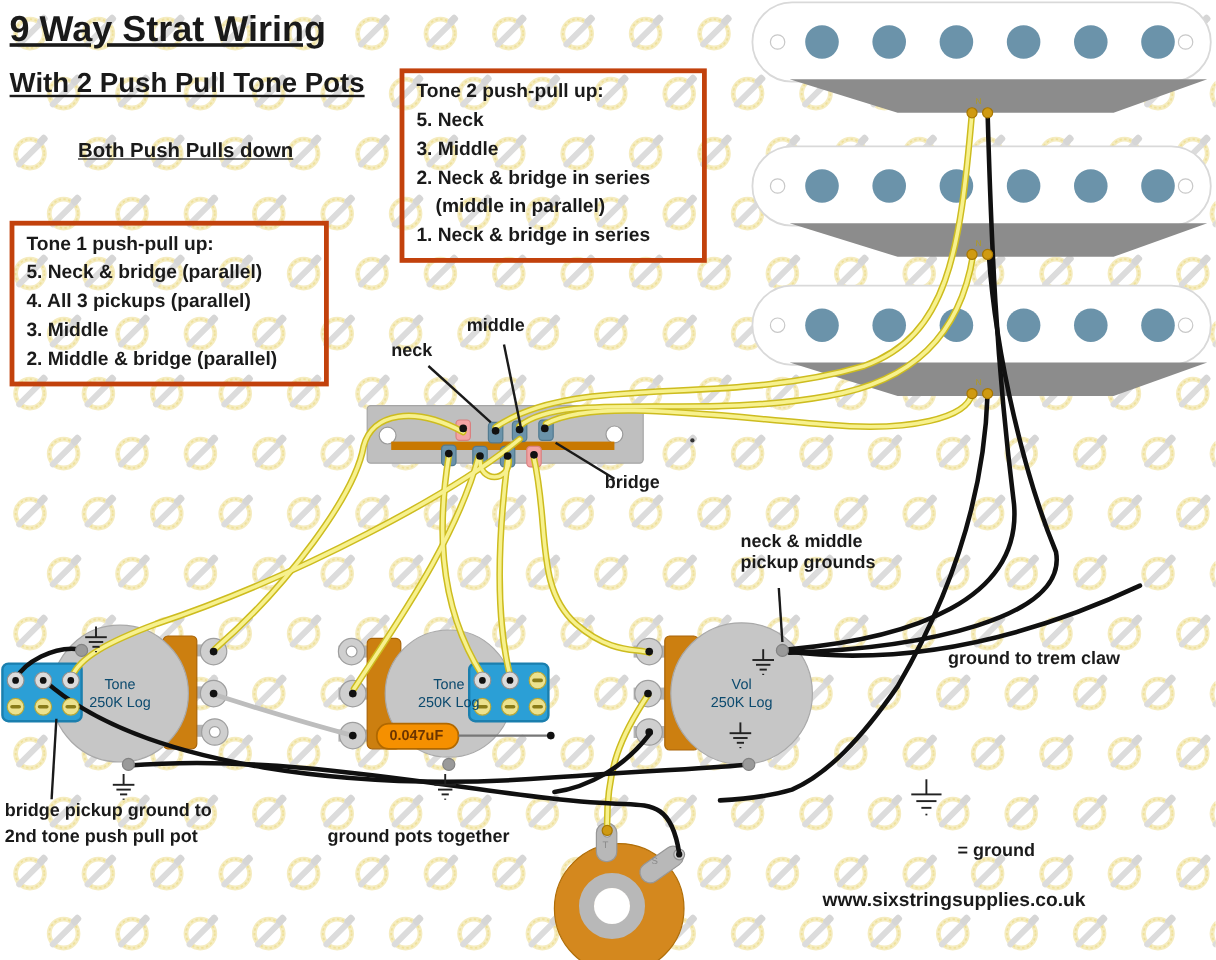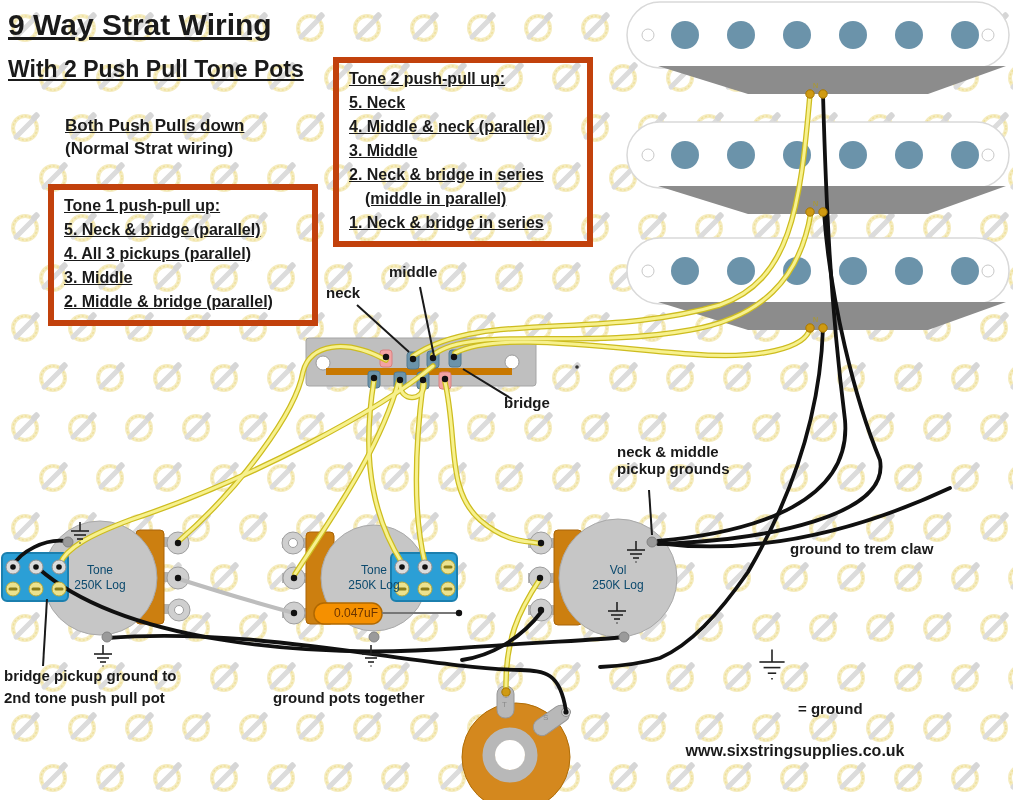--- a/index.html
+++ b/index.html
@@ -8,30 +8,30 @@
     background:#ffffff;
     font-family:"Liberation Sans", sans-serif;
     color:#1a1a1a;
   }
   svg{position:absolute;left:0;top:0;}
   .txt{position:absolute;font-weight:bold;white-space:nowrap;z-index:3;}
   .h1{left:8px;top:8px;font-size:30px;text-decoration:underline;}
   .h2{left:8px;top:56px;font-size:23px;text-decoration:underline;}
   .sub{left:17px;top:114px;font-size:17px;line-height:23px;margin-left:48px;}
   .sub .u{text-decoration:underline;}
-  .infobox{position:absolute;border:6px solid #c2410c;padding:4px 10px 6px 10px;
-    font-weight:bold;font-size:16px;line-height:24px;z-index:3;background:transparent;text-decoration:underline;}
-  .box1{left:8px;top:184px;width:238px;margin-left:40px;}
+  .infobox{position:absolute;border:4px solid #c2410c;padding:4px 10px 6px 10px;
+    font-weight:bold;font-size:16px;line-height:24px;z-index:3;background:transparent;}
+  .box1{left:8px;top:184px;width:238px;}
   .box2{left:333px;top:57px;width:228px;}
   .indent{padding-left:16px;}
   .lbl{font-size:15px;}
   .potlabel{position:absolute;width:90px;text-align:center;font-size:12px;
     line-height:15px;color:#0c4a6e;font-weight:normal;z-index:3;}
-  .caplabel{position:absolute;left:316px;top:606px;width:62px;text-align:right;
-    font-size:12px;font-weight:normal;color:#6b3400;z-index:3;}
+  .caplabel{position:absolute;left:316px;top:606px;width:62px;text-align:center;
+    font-size:12px;font-weight:bold;color:#6b3400;z-index:3;}
   .tiny{position:absolute;font-size:8px;color:#8a8a8a;font-weight:normal;z-index:3;}
   .nlbl{position:absolute;font-size:7px;color:#b09a20;font-weight:normal;z-index:3;}
 </style>
 </head>
 <body>
 
 <svg id="wmsvg" width="1013" height="800" aria-hidden="true">
     <g transform="translate(25,28)">
       <circle cx="0" cy="0" r="12" fill="none" stroke="#f5ecc0" stroke-width="4"></circle>
       <circle cx="0" cy="0" r="12" fill="none" stroke="#efe09a" stroke-width="1.5" stroke-dasharray="2,2"></circle>
@@ -2255,35 +2255,33 @@
       <path d="M649,490 L652,535" fill="none" stroke="#1a1a1a" stroke-width="2"></path>
       <path d="M43,666 L47,599" fill="none" stroke="#1a1a1a" stroke-width="2"></path>
     </g>
 </svg>
 
 <div class="txt h1">9 Way Strat Wiring</div>
 <div class="txt h2">With 2 Push Pull Tone Pots</div>
 
 <div class="txt sub">
   <div class="u">Both Push Pulls down</div>
-  <div>(Normal Strat wiring)</div>
 </div>
 
 <div class="infobox box1">
   <div>Tone 1 push-pull up:</div>
   <div>5. Neck &amp; bridge (parallel)</div>
   <div>4. All 3 pickups (parallel)</div>
   <div>3. Middle</div>
   <div>2. Middle &amp; bridge (parallel)</div>
 </div>
 
 <div class="infobox box2">
   <div>Tone 2 push-pull up:</div>
   <div>5. Neck</div>
-  <div>4. Middle &amp; neck (parallel)</div>
   <div>3. Middle</div>
   <div>2. Neck &amp; bridge in series</div>
   <div class="indent">(middle in parallel)</div>
   <div>1. Neck &amp; bridge in series</div>
 </div>
 
 <div class="txt lbl" style="left:326px;top:284px">neck</div>
 <div class="txt lbl" style="left:389px;top:263px">middle</div>
 <div class="txt lbl" style="left:504px;top:394px">bridge</div>
 

